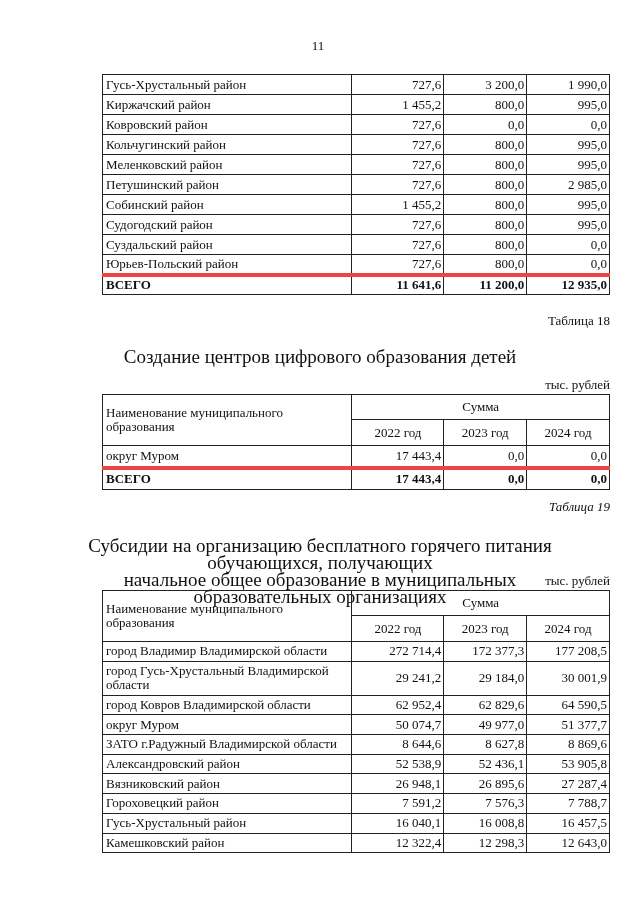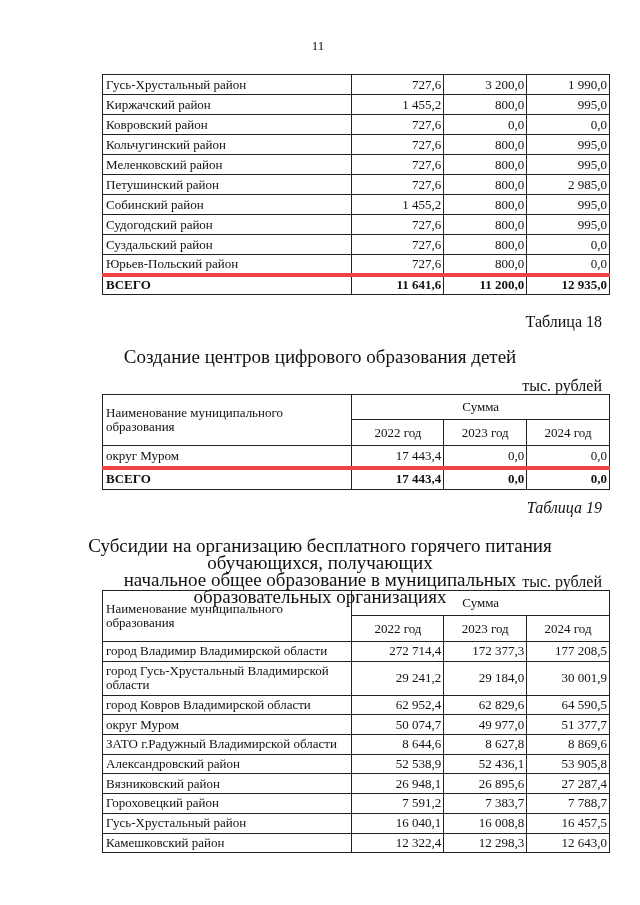--- a/index.html
+++ b/index.html
@@ -7,21 +7,21 @@
          font-family: "Liberation Serif", serif; color: #111; font-size: 13px; }
   .page-num { position: absolute; top: 38px; left: 0; width: 636px; text-align: center; font-size: 13px; }
   table.t { position: absolute; left: 102px; width: 508px; border-collapse: collapse; table-layout: fixed; }
   table.t td, table.t th { border: 1.3px solid #222; padding: 0 3px; font-weight: normal; line-height: 14px; }
   table.t td.num { text-align: right; padding-right: 2px; }
   table.t tr.total td { font-weight: bold; border-top: 4px solid #ef4444; }
   table.t th.hdr-name { text-align: left; vertical-align: middle; }
   table.t th.hdr-sum { text-align: center; }
   table.t th.hdr-year { text-align: center; }
   .c1 { width: 247px; } .c2 { width: 91px; } .c3 { width: 82px; } .c4 { width: 82px; }
-  .label-right { position: absolute; right: 38px; font-size: 16px; }
+  .label-right { position: absolute; right: 30px; font-size: 13px; }
   .caption { position: absolute; left: 60px; width: 520px; text-align: center; font-size: 19px; line-height: 17px; }
   #t17 { top: 74px; } #t17 tr { height: 20px; }
   #t18 { top: 394px; } #t18 tr.h1 { height: 25px; } #t18 tr.h2 { height: 26px; } #t18 tr.r { height: 22px; }
   #t19 { top: 590px; } #t19 tr.h1 { height: 25px; } #t19 tr.h2 { height: 26px; } #t19 tr.r { height: 19.7px; } #t19 tr.r2 { height: 34px; }
 </style>
 </head>
 <body>
 
 <div class="page-num">11</div>
 
@@ -204,21 +204,21 @@
       </tr>
       <tr class="r">
         <td>Вязниковский район</td>
         <td class="num">26 948,1</td>
         <td class="num">26 895,6</td>
         <td class="num">27 287,4</td>
       </tr>
       <tr class="r">
         <td>Гороховецкий район</td>
         <td class="num">7 591,2</td>
-        <td class="num">7 383,7</td>
+        <td class="num">7 576,3</td>
         <td class="num">7 788,7</td>
       </tr>
       <tr class="r">
         <td>Гусь-Хрустальный район</td>
         <td class="num">16 040,1</td>
         <td class="num">16 008,8</td>
         <td class="num">16 457,5</td>
       </tr>
       <tr class="r">
         <td>Камешковский район</td>

